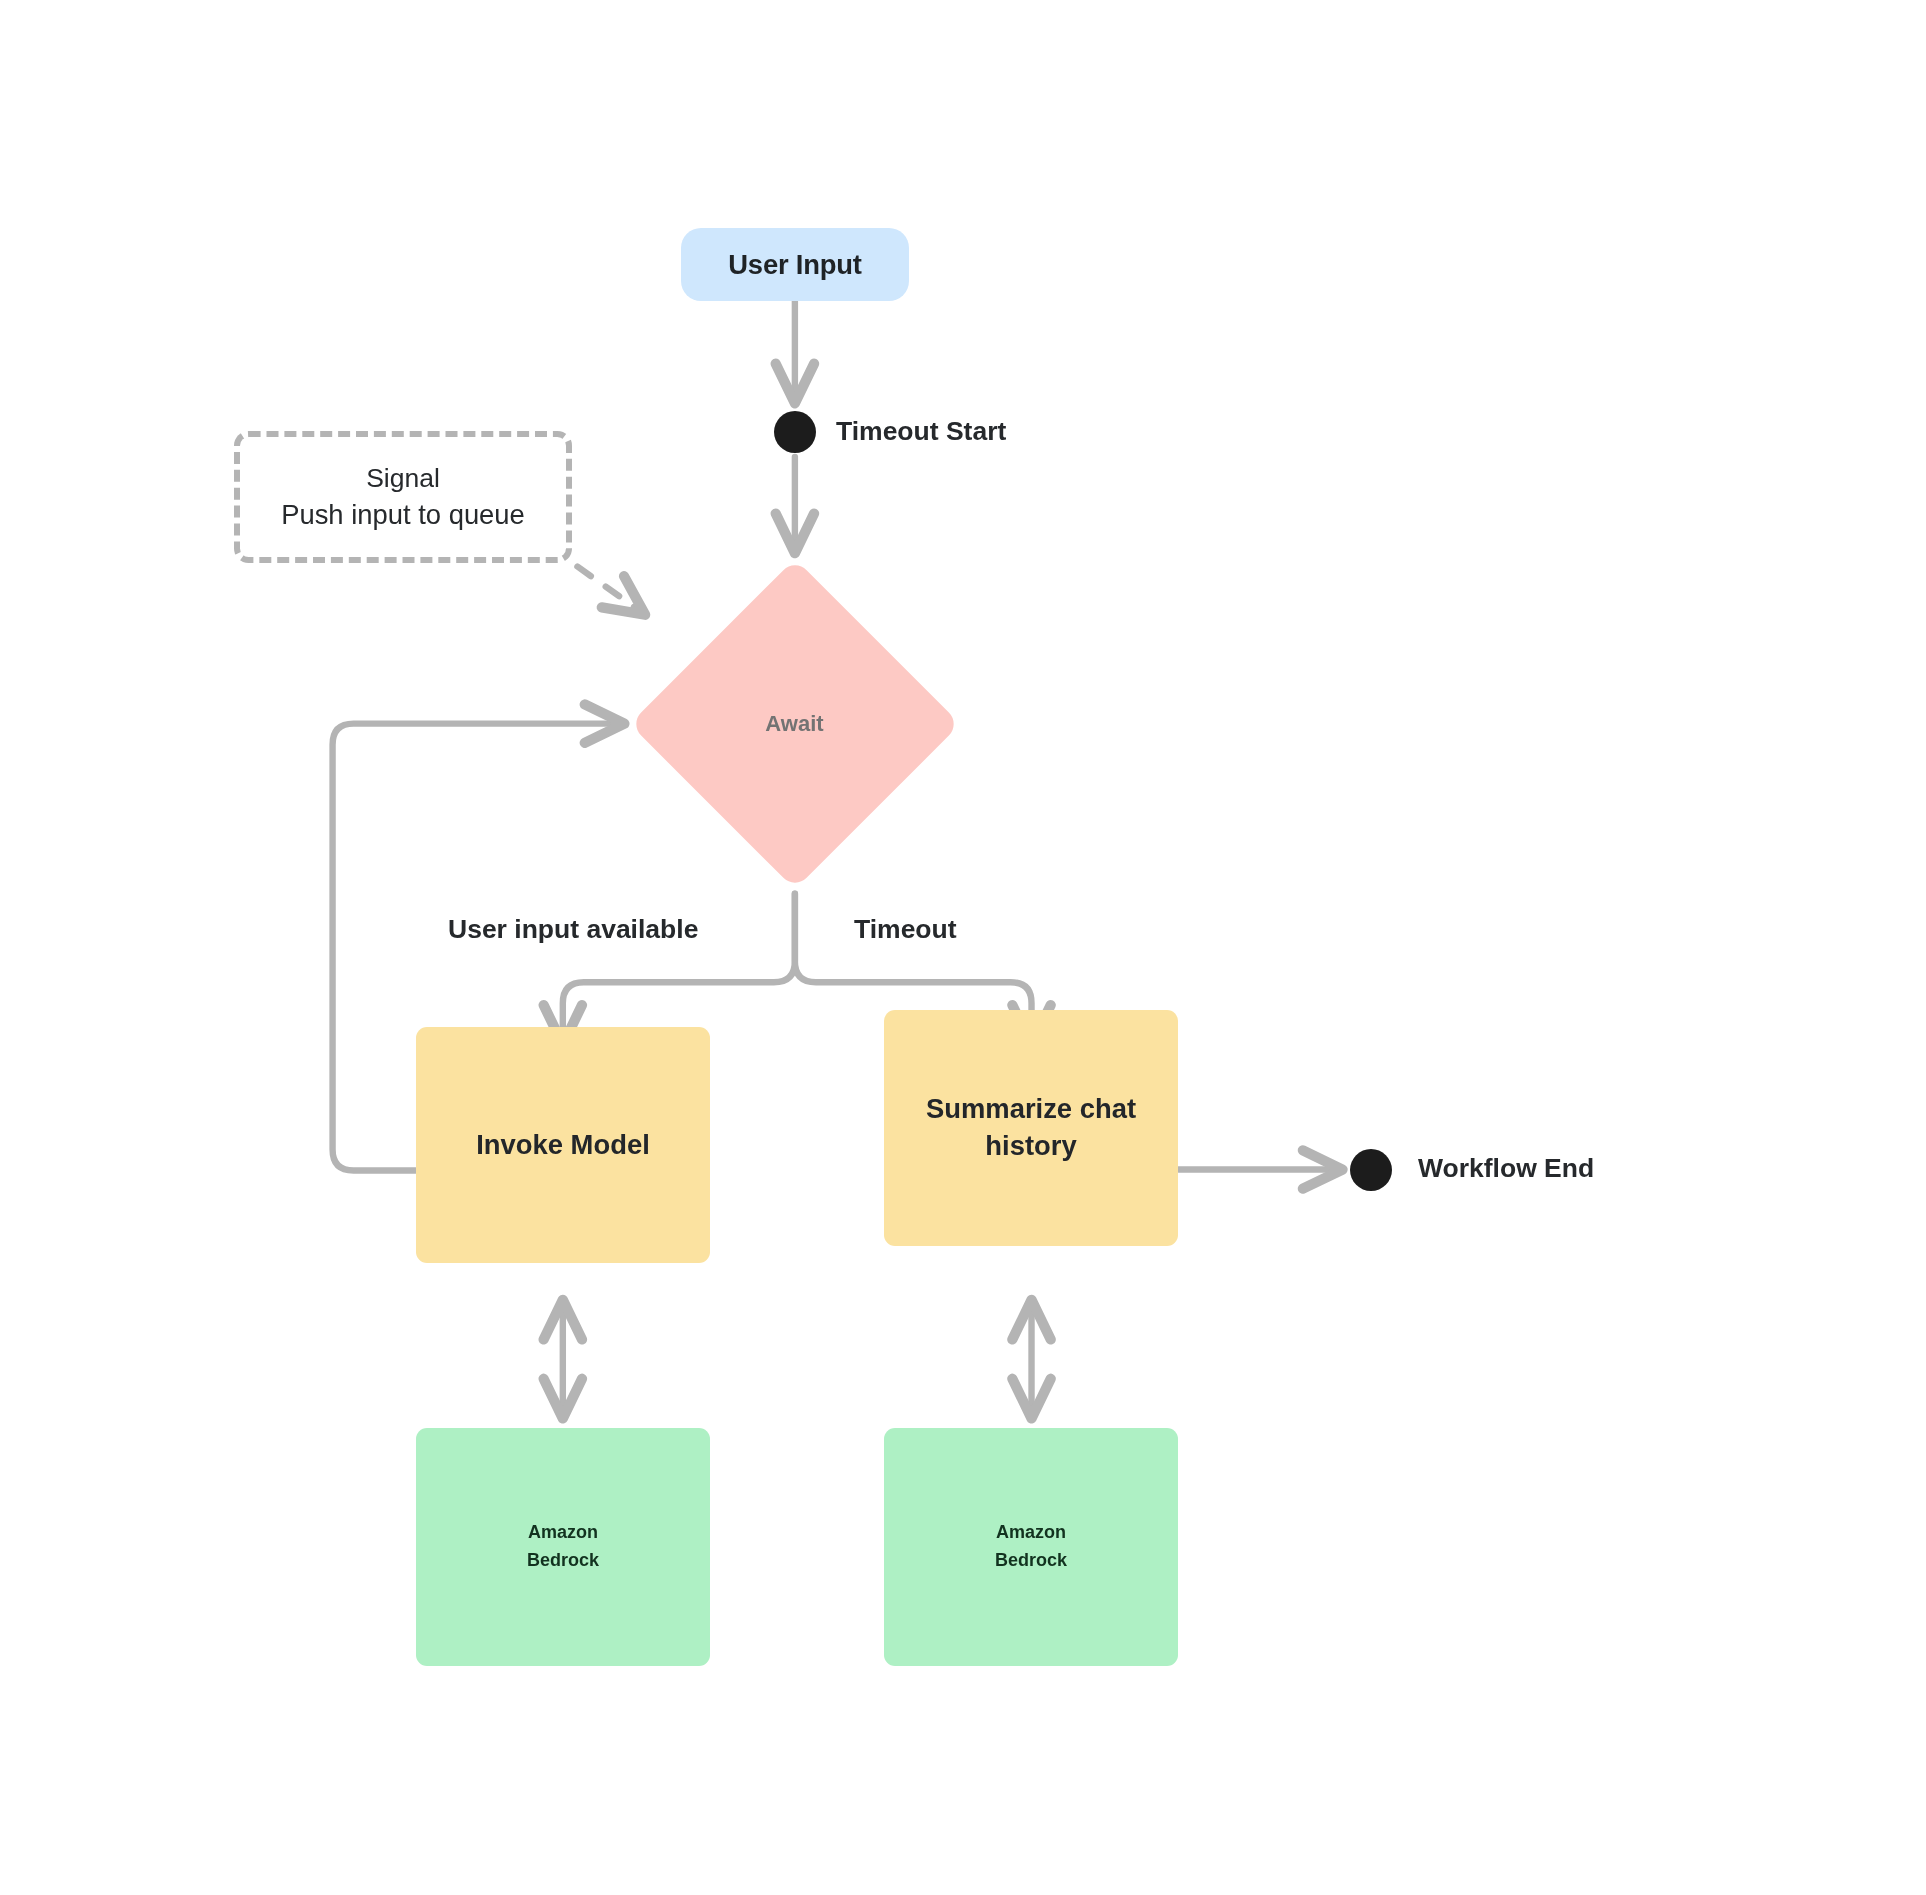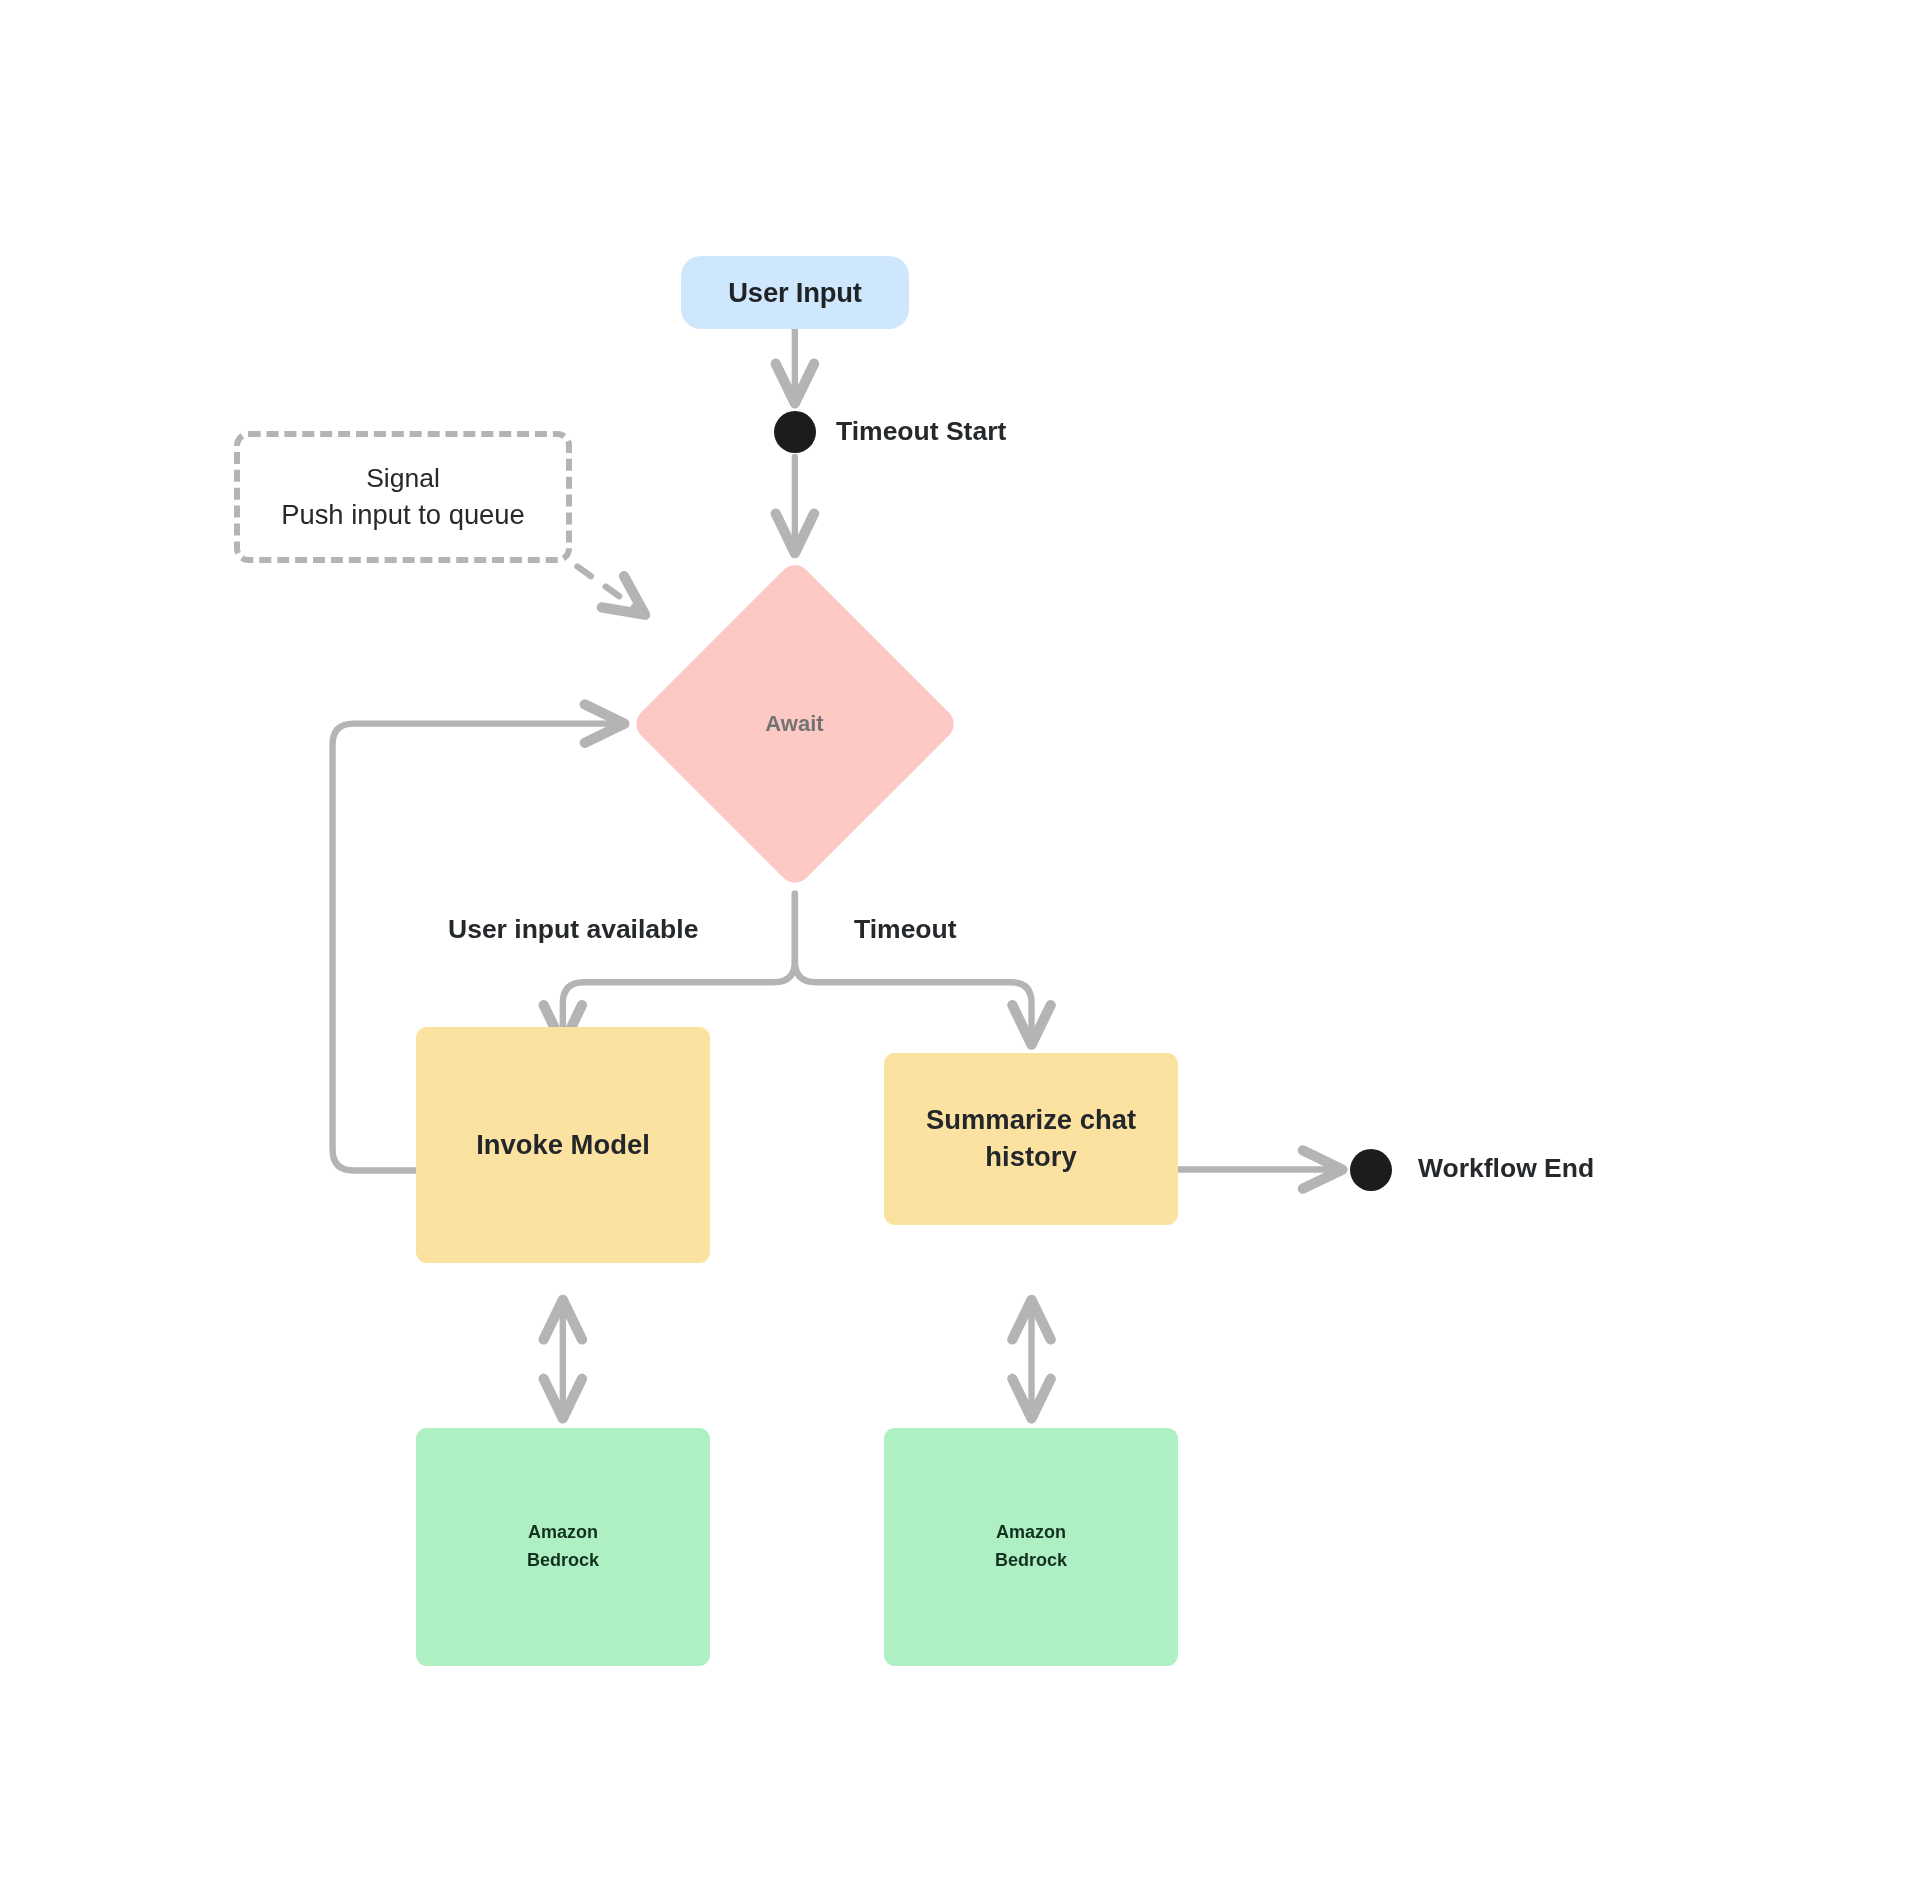--- a/index.html
+++ b/index.html
@@ -37,21 +37,20 @@
   #node-user-input {
     left: 681px;
     top: 228px;
     width: 228px;
     height: 73px;
     background: #cfe7fd;
     border-radius: 20px;
     font-size: 27.4px;
     font-weight: bold;
     letter-spacing: -0.2px;
-    margin-top: 28px;
   }
 
   
   #node-signal {
     left: 234px;
     top: 431px;
     width: 338px;
     height: 132px;
     border: 6.4px dashed #b4b4b4;
     border-radius: 14.6px;
@@ -109,23 +108,23 @@
     color: #23262a;
   }
   #node-invoke-model {
     left: 416px;
     top: 1027px;
     width: 294px;
     height: 236px;
   }
   #node-summarize {
     left: 884px;
-    top: 1053px;
-    width: 294px;
-    height: 172px;
+    top: 1010px;
+    width: 294px;
+    height: 236px;
   }
 
   
   .res-box {
     background: #aef0c4;
     border-radius: 11px;
     font-size: 18px;
     font-weight: bold;
     line-height: 1.55;
     color: #12321f;

